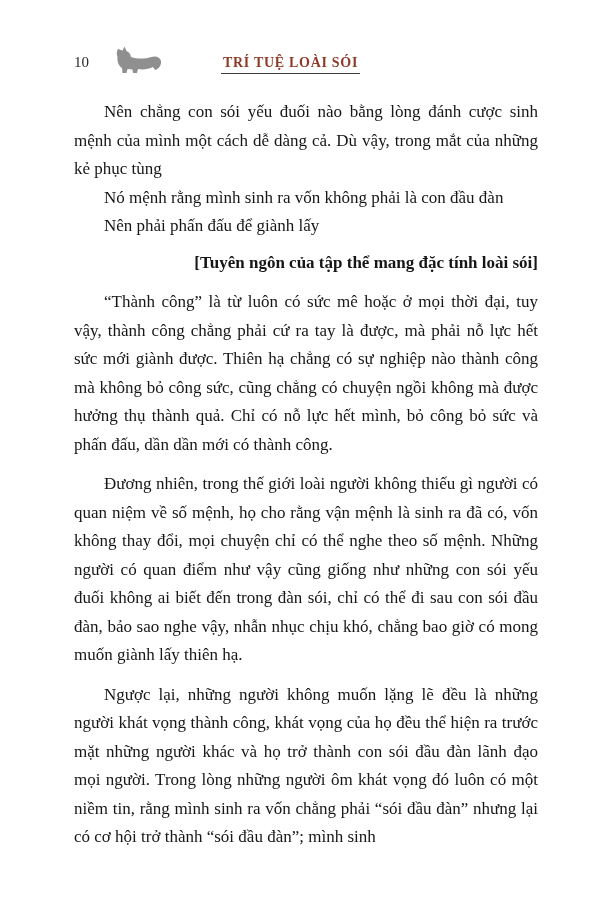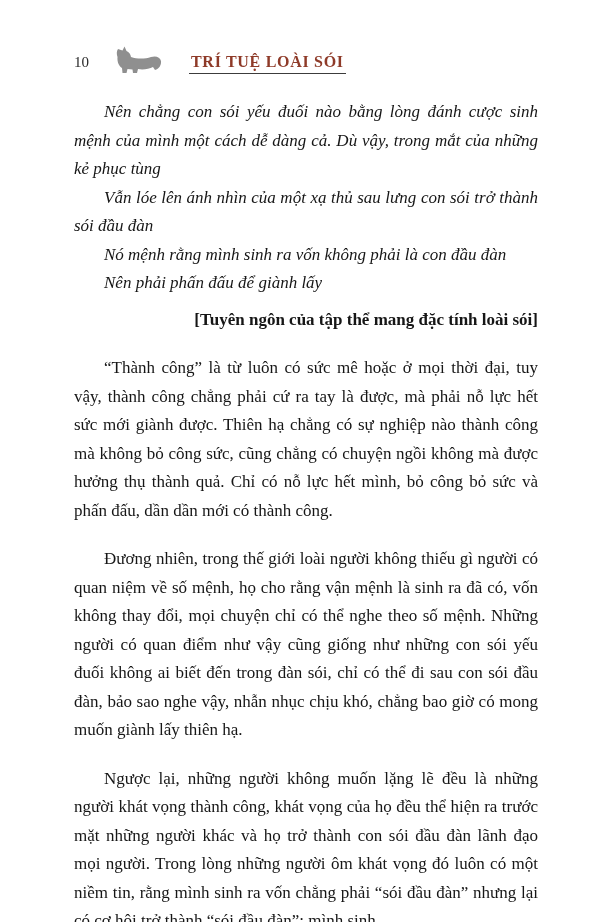--- a/index.html
+++ b/index.html
@@ -15,56 +15,55 @@
     background:var(--page-bg);
     color:var(--text);
     font-family:"Liberation Serif", serif;
   }
   .page{padding:44px 74px 0 74px;box-sizing:border-box;width:612px;height:922px;}
   .header{display:flex;align-items:flex-end;gap:24px;}
   .page-number{font-size:15px;line-height:1;padding-bottom:4px;color:#2a2a2a;}
   .wolf-logo{width:52px;height:30px;flex:0 0 auto;}
   .wolf-logo path{fill:var(--logo);}
   .book-title{
-    font-size:16px;font-weight:bold;letter-spacing:.7px;
+    font-size:14px;font-weight:bold;letter-spacing:.7px;
     color:var(--title);
     border-bottom:1px solid var(--rule);
-    padding:0 2px 3px 2px;line-height:1;
+    padding:0 2px 3px 2px;line-height:1;margin-left:32px;
   }
   .content{margin-top:24px;}
   p.line{
     font-size:17px;line-height:28.5px;
     text-align:justify;text-indent:30px;margin:0;
   }
-  .epigraph p.line{font-style:italic;}
+  .epigraph p.line{}
   .attribution{
     font-size:17px;line-height:28.5px;font-weight:bold;
     text-align:right;margin:8px 0 0 0;
   }
-  .body-text p.line{margin-top:20px;}
+  .body-text p.line{margin-top:11px;}
   .body-text{margin-top:4px;}
 </style>
 </head>
 <body>
 
 <div class="page">
 
   <div class="header">
     <span class="page-number">10</span>
     <svg class="wolf-logo" viewBox="0 0 100 60" aria-hidden="true">
       <path d="M8,10 L17,13 L21,5 L25,14 C30,16 33,20 34,26 C46,30 62,30 74,26 C84,23 92,26 94,34 C95,42 90,50 82,52 L78,46 C70,50 58,52 48,50 L46,58 L38,58 L37,51 L27,50 L25,58 L17,58 L16,48 C10,44 6,36 7,26 C5,20 5,14 8,10 Z"></path>
     </svg>
     <span class="book-title">TRÍ TUỆ LOÀI SÓI</span>
   </div>
 
   <div class="content">
 
     <div class="epigraph">
         <p class="line">Nên chẳng con sói yếu đuối nào bằng lòng đánh cược sinh mệnh của mình một cách dễ dàng cả. Dù vậy, trong mắt của những kẻ phục tùng</p>
-        <p class="line">Vẫn lóe lên ánh nhìn của một xạ thủ sau lưng con sói trở thành sói đầu đàn</p>
         <p class="line">Nó mệnh rằng mình sinh ra vốn không phải là con đầu đàn</p>
         <p class="line">Nên phải phấn đấu để giành lấy</p>
       </div>
 
     <p class="attribution">[Tuyên ngôn của tập thể mang đặc tính loài sói]</p>
 
     <div class="body-text">
         <p class="line">“Thành công” là từ luôn có sức mê hoặc ở mọi thời đại, tuy vậy, thành công chẳng phải cứ ra tay là được, mà phải nỗ lực hết sức mới giành được. Thiên hạ chẳng có sự nghiệp nào thành công mà không bỏ công sức, cũng chẳng có chuyện ngồi không mà được hưởng thụ thành quả. Chỉ có nỗ lực hết mình, bỏ công bỏ sức và phấn đấu, dần dần mới có thành công.</p>
         <p class="line">Đương nhiên, trong thế giới loài người không thiếu gì người có quan niệm về số mệnh, họ cho rằng vận mệnh là sinh ra đã có, vốn không thay đổi, mọi chuyện chỉ có thể nghe theo số mệnh. Những người có quan điểm như vậy cũng giống như những con sói yếu đuối không ai biết đến trong đàn sói, chỉ có thể đi sau con sói đầu đàn, bảo sao nghe vậy, nhẫn nhục chịu khó, chẳng bao giờ có mong muốn giành lấy thiên hạ.</p>
         <p class="line">Ngược lại, những người không muốn lặng lẽ đều là những người khát vọng thành công, khát vọng của họ đều thể hiện ra trước mặt những người khác và họ trở thành con sói đầu đàn lãnh đạo mọi người. Trong lòng những người ôm khát vọng đó luôn có một niềm tin, rằng mình sinh ra vốn chẳng phải “sói đầu đàn” nhưng lại có cơ hội trở thành “sói đầu đàn”; mình sinh</p>

